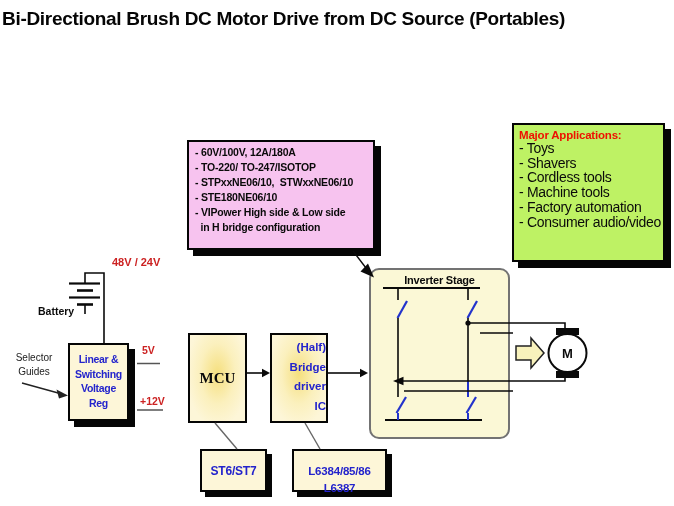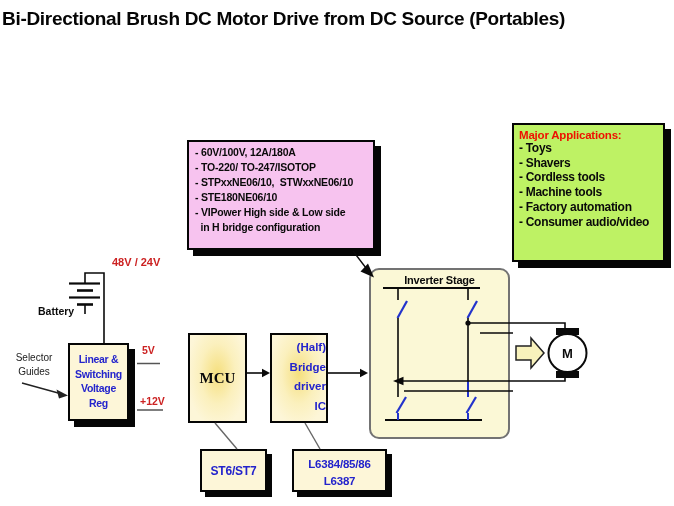--- a/index.html
+++ b/index.html
@@ -11,39 +11,39 @@
   
   .box{position:absolute;border:2px solid #050505;box-sizing:border-box;}
   .shadow6{box-shadow:6px 6px 0 #050505;}
   .shadow5{box-shadow:5px 5px 0 #050505;}
   .pink{background:#f7c3ef;padding:3px 5px 0 6px;}
   .pink-title{font-size:13px;font-weight:bold;color:#2323cc;letter-spacing:-0.2px;}
   .pink-item{font-size:10.5px;font-weight:bold;color:#0a0a0a;line-height:15px;
              letter-spacing:-0.2px;white-space:pre;}
   .yellow{background:#bef264;padding:4px 2px 0 5px;}
   .yellow-title{font-size:11.5px;font-weight:bold;color:#ee1100;letter-spacing:-0.2px;}
-  .yellow-item{font-size:12px;font-weight:bold;color:#0a0a0a;line-height:14.7px;
+  .yellow-item{font-size:14px;font-weight:normal;color:#0a0a0a;line-height:14.7px;
                letter-spacing:-0.3px;white-space:pre;}
   .cream{background:#fdf6d8;}
   .glow{background:radial-gradient(ellipse at 50% 45%, #f5df7e 0%, #fbf0bd 45%, #fdf6d8 80%);}
   .regulator{left:68px;top:343px;width:61px;height:78px;text-align:center;padding-top:7px;}
   .reg-line{font-size:10.5px;font-weight:bold;color:#2323cc;line-height:14.5px;letter-spacing:-0.3px;}
   .mcu-box{left:188px;top:333px;width:59px;height:90px;border-width:2px;display:flex;
            align-items:center;justify-content:center;}
   .mcu-label{font-family:"Liberation Serif",serif;font-size:15px;font-weight:bold;color:#0a0a0a;}
   .driver-box{left:270px;top:333px;width:58px;height:90px;text-align:right;padding-top:3px;}
   .drv-line{font-size:11.5px;font-weight:bold;color:#2323cc;line-height:19.5px;}
   .inverter{left:369px;top:268px;width:137px;height:167px;background:#fbf8d6;
             border:2px solid #737373;border-radius:10px;}
   .inv-title{position:absolute;left:0;top:4px;width:100%;text-align:center;font-size:11px;
              font-weight:bold;color:#0a0a0a;letter-spacing:-0.2px;}
   .part-box{text-align:center;}
   .part-label{font-size:12px;font-weight:bold;color:#2323cc;letter-spacing:-0.2px;}
   .st6{left:200px;top:449px;width:67px;height:43px;display:flex;align-items:center;justify-content:center;}
-  .l63{left:292px;top:449px;width:95px;height:43px;padding-top:5px;}
+  .l63{left:292px;top:449px;width:95px;height:43px;padding-top:12px;}
   .l63 .part-label{line-height:16.5px;font-size:11.5px;display:block;}
   .red-lbl{font-size:11px;font-weight:bold;color:#cc2222;white-space:nowrap;}
   .battery-lbl{left:38px;top:305px;font-size:10.5px;font-weight:bold;color:#0a0a0a;}
   .selector-lbl{left:6px;top:351px;width:56px;text-align:center;font-size:10px;color:#222;line-height:13.5px;}
   .m-lbl{left:558px;top:344px;width:19px;height:19px;text-align:center;font-size:13px;
          font-weight:bold;color:#0a0a0a;z-index:4;line-height:19px;}
   svg.overlay{position:absolute;left:0;top:0;z-index:3;pointer-events:none;}
 </style>
 </head>
 <body>

